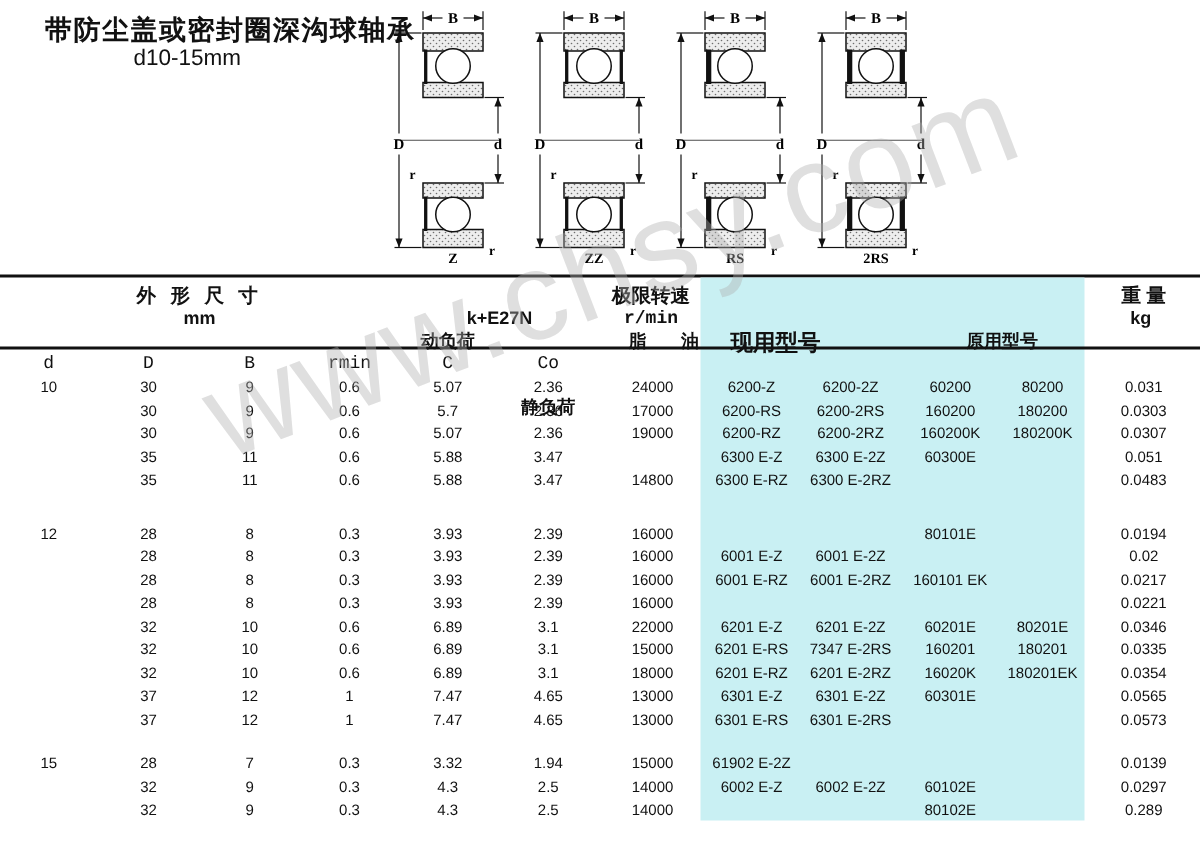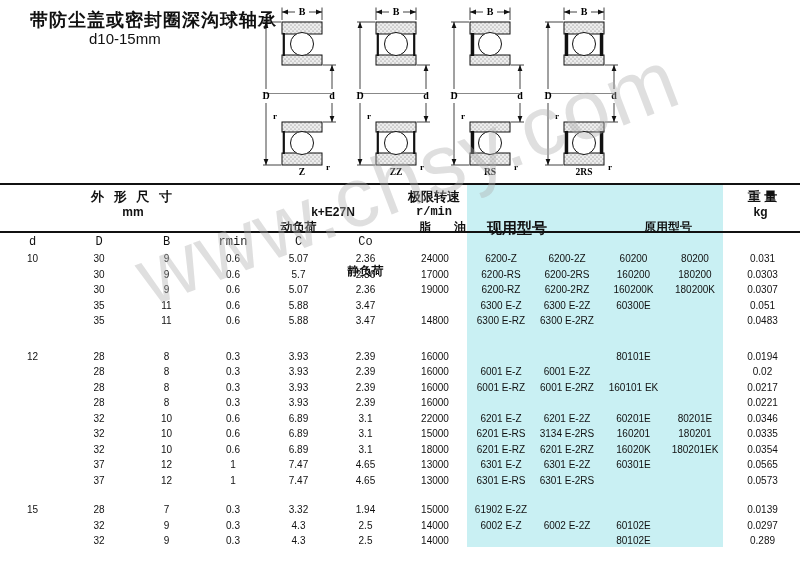--- a/index.html
+++ b/index.html
@@ -431,21 +431,21 @@
       </div>
       <div class="trow">
         <span></span>
         <span>32</span>
         <span>10</span>
         <span>0.6</span>
         <span>6.89</span>
         <span>3.1</span>
         <span>15000</span>
         <span>6201 E-RS</span>
-        <span>3134 E-2RS</span>
+        <span>7347 E-2RS</span>
         <span>160201</span>
         <span>180201</span>
         <span>0.0335</span>
       </div>
       <div class="trow">
         <span></span>
         <span>32</span>
         <span>10</span>
         <span>0.6</span>
         <span>6.89</span>

